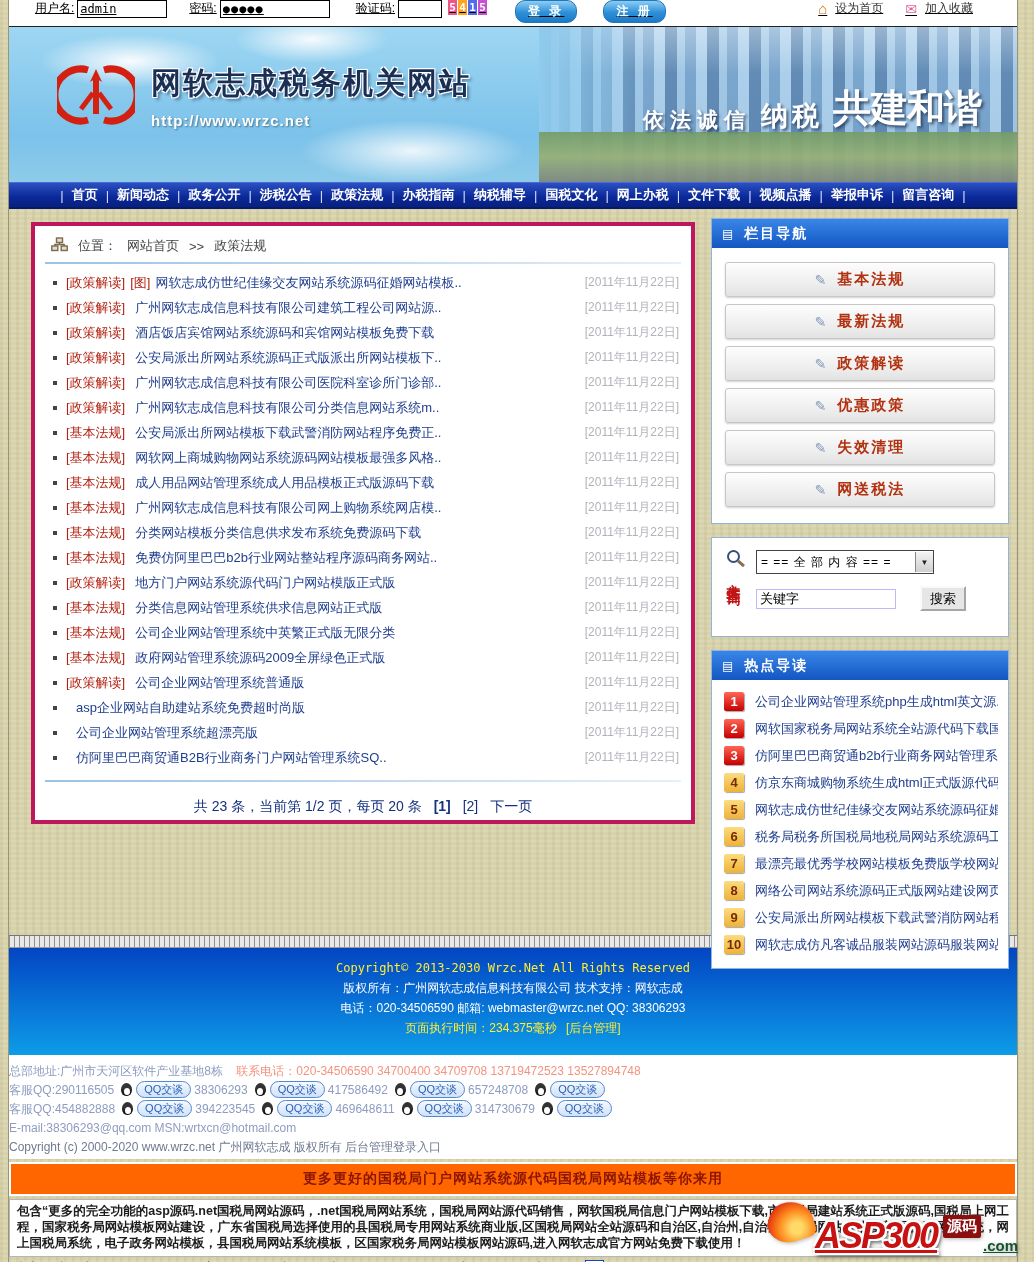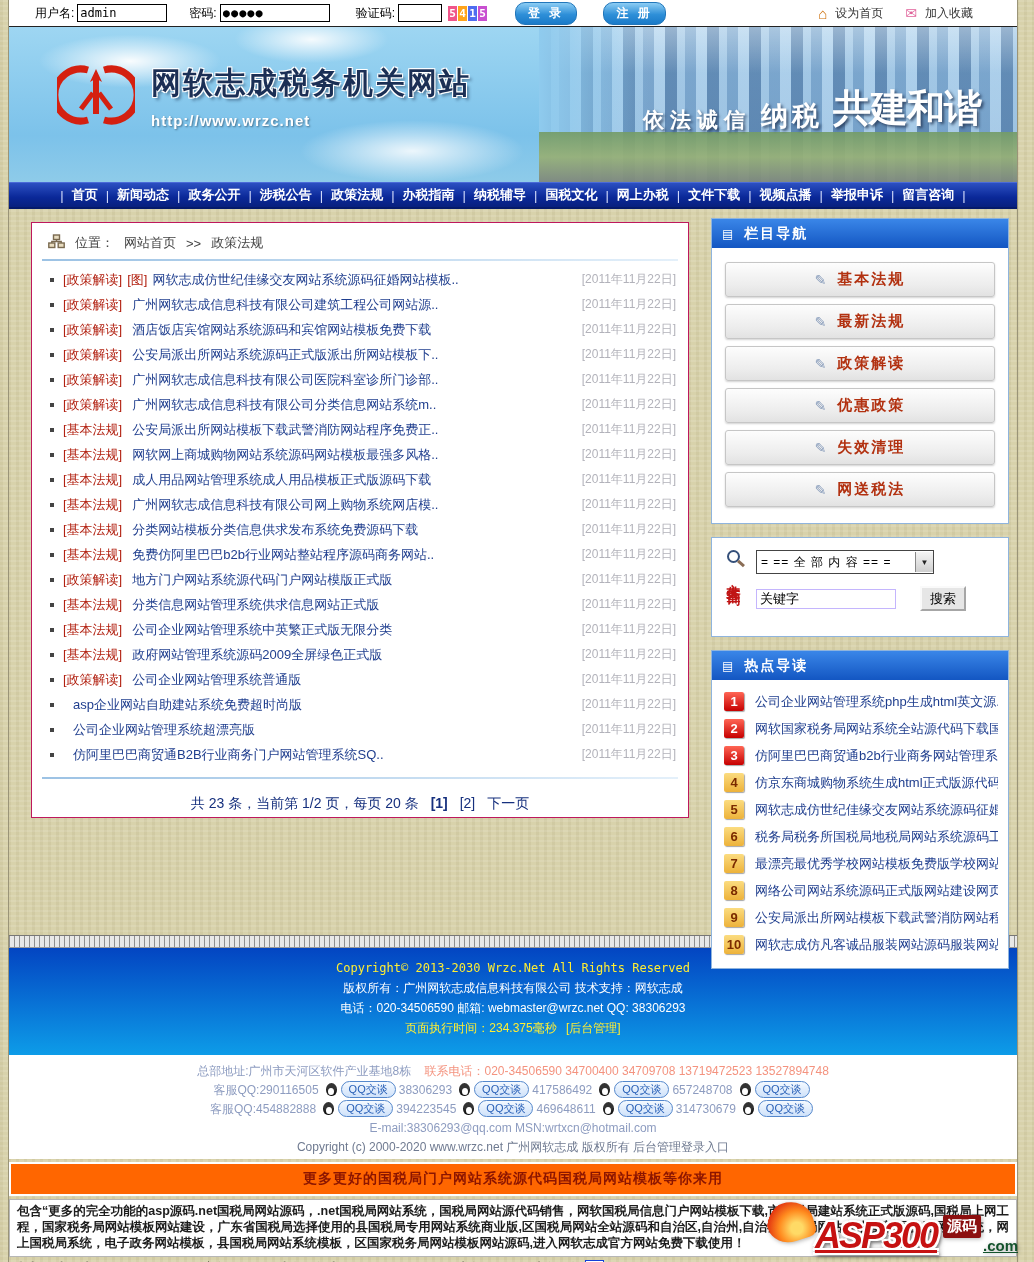--- a/index.html
+++ b/index.html
@@ -6,22 +6,22 @@
   html,body{margin:0;padding:0;width:1034px;height:1262px;overflow:hidden;
     font-family:"Liberation Sans","DejaVu Sans",sans-serif;
     background-color:#d8d2ab;
     background-image:
       repeating-linear-gradient(0deg, rgba(255,255,255,.10) 0 2px, rgba(0,0,0,0) 2px 5px),
       repeating-linear-gradient(90deg, rgba(120,108,60,.08) 0 3px, rgba(0,0,0,0) 3px 8px);
     position:relative;}
   .page{margin-left:8px;width:1008px;border-left:1px solid #9a9478;border-right:1px solid #9a9478;}
 
   
-  .topbar{height:26px;background:#fff;border-bottom:1px solid #222;display:flex;align-items:center;
-    font-size:12px;color:#000;padding-left:26px;}
+  .topbar{height:26px;background:#fff;border-bottom:1px solid #222;display:flex;align-items:flex-start;
+    font-size:12px;color:#000;padding-left:26px;text-decoration:underline;}
   .topbar .lbl{margin-right:3px;}
   .tb-input{border:1px solid #000;height:16px;font-size:12px;padding:0 2px;font-family:"DejaVu Sans Mono",monospace;}
   .inp-user{width:84px;} .inp-pass{width:104px;margin-right:26px;letter-spacing:1px;} .inp-cap{width:38px;margin-right:6px;}
   .inp-user{margin-right:22px;}
   .caps{display:inline-flex;gap:1px;margin-right:28px;}
   .cap-digit{display:inline-block;width:9px;height:15px;line-height:15px;text-align:center;color:#fff;
     font-weight:bold;font-size:11px;font-family:"DejaVu Sans Mono",monospace;}
   .btn-blue{background:linear-gradient(180deg,#8ccdf4,#2e8fd8 55%,#1a7ac8);border:1px solid #2277bb;color:#fff;
     border-radius:10px;font-size:12px;font-weight:bold;padding:2px 12px;letter-spacing:3px;margin-right:26px;cursor:pointer;}
   .tb-right{margin-left:auto;display:flex;align-items:center;gap:8px;padding-right:30px;color:#333;}
@@ -57,21 +57,21 @@
 
   
   .nav{height:24px;background:linear-gradient(180deg,#2c50c2,#0a2898 60%,#08207e);
     border-top:1px solid #4a6ad8;border-bottom:2px solid #051a6a;
     display:flex;justify-content:center;align-items:center;color:#fff;font-size:13px;font-weight:bold;}
   .nav-item{padding:0 8px;cursor:pointer;white-space:nowrap;}
   .nav-sep{color:#d6defc;font-weight:normal;}
 
   
   .main{position:relative;height:726px;}
-  .list-box{position:absolute;left:22px;top:13px;width:656px;height:594px;background:#fff;border:1px solid #be185d;}
+  .list-box{position:absolute;left:22px;top:13px;width:656px;height:594px;background:#fff;border:4px solid #be185d;}
   .crumb{display:flex;align-items:center;gap:10px;padding:11px 14px 7px 16px;font-size:13px;color:#444;}
   .rule{height:2px;margin:0 10px 6px;background:linear-gradient(90deg,#9cc2e4,#e4f0fa);}
   .article-row{display:flex;align-items:center;height:25px;padding:0 12px 0 18px;font-size:13px;}
   .bullet{width:4px;height:4px;background:#444;margin-right:9px;flex:none;}
   .cat{color:#b22111;margin-right:5px;white-space:nowrap;}
   .extra{color:#b22111;margin-right:5px;white-space:nowrap;}
   .a-title{color:#1f3e8e;white-space:nowrap;overflow:hidden;cursor:pointer;}
   .a-date{margin-left:auto;color:#b2b2ba;font-size:12px;white-space:nowrap;padding-left:8px;flex:none;}
   .pager{margin-top:16px;text-align:center;font-size:14px;color:#16307e;}
   .pager span{margin:0 4px;} .pg-cur{font-weight:bold;cursor:pointer;} .pg-lnk{cursor:pointer;}
@@ -112,21 +112,21 @@
 
   
   .divider{height:11px;background:repeating-linear-gradient(90deg,#8f8f8f 0 1px,#e8e8e8 1px 5px);
     border-top:1px solid #777;border-bottom:1px solid #999;}
   .footer-blue{height:107px;background:linear-gradient(180deg,#0345c2,#0d9ce8);text-align:center;
     font-size:12px;color:#fff;padding-top:10px;box-sizing:border-box;}
   .footer-blue div{line-height:20px;}
   .fb-mono{font-family:"DejaVu Sans Mono",monospace;}
   .yellow{color:#ffee33;}
   .admin-lnk{cursor:pointer;margin-left:6px;}
-  .footer-white{background:#fff;text-align:center;font-size:12px;color:#8d9cc0;padding:7px 0 5px;height:92px;box-sizing:content-box;}
+  .footer-white{background:#fff;font-size:12px;color:#8d9cc0;padding:7px 0 5px;height:92px;box-sizing:content-box;}
   .footer-white .fw-line{line-height:19px;}
   .salmon{color:#f4937f;}
   .qq-num{color:#8d9cc0;}
   .pgn{display:inline-block;width:11px;height:13px;background:radial-gradient(circle at 50% 30%,#333 40%,#111 70%);
     border-radius:50% 50% 46% 46%;position:relative;margin:0 1px 0 7px;vertical-align:-2px;}
   .pgn::after{content:'';position:absolute;left:2.5px;top:5px;width:6px;height:7px;background:#fff;border-radius:50%;}
   .qqb{display:inline-flex;align-items:center;border:1px solid #5588cc;border-radius:9px;padding:0 7px;height:15px;
     background:linear-gradient(180deg,#f4f9ff,#cfe2fa);color:#2b62b8;font-size:11px;margin:0 3px;cursor:pointer;vertical-align:1px;}
   .fw-copy{color:#6f7a90;}
 

